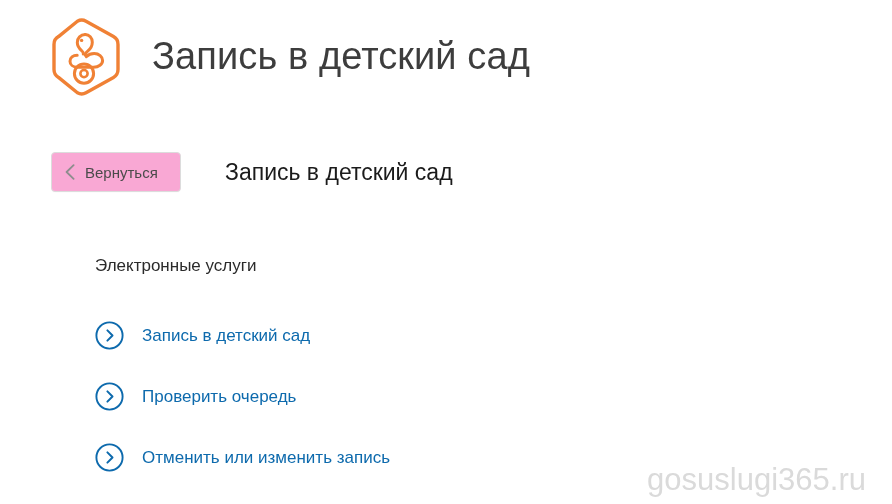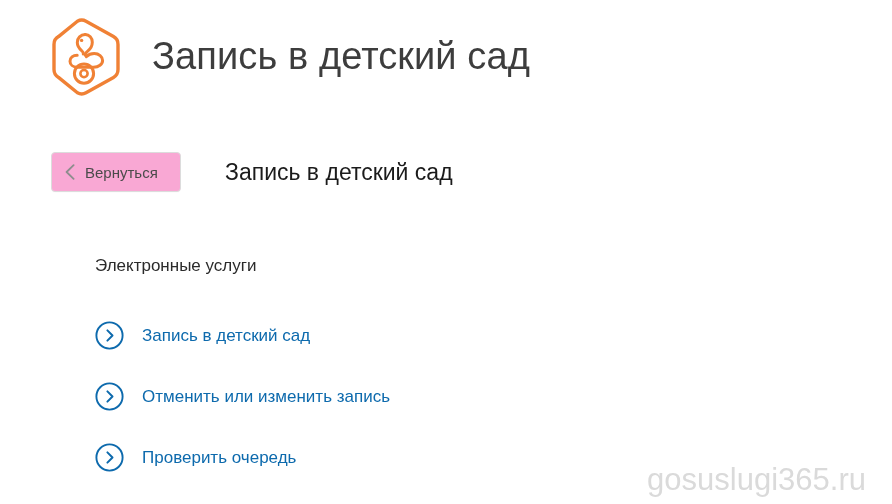--- a/index.html
+++ b/index.html
@@ -178,25 +178,25 @@
         <circle cx="14.5" cy="14.5" r="13.1" stroke="#0d6aad" stroke-width="1.9"></circle>
         <path d="M12.4 9.4 L17.5 14.5 L12.4 19.6" stroke="#0d6aad" stroke-width="2" stroke-linecap="round" stroke-linejoin="round"></path>
       </svg>
       <a class="service-link" href="#">Запись в детский сад</a>
     </li>
     <li class="service-item">
       <svg class="arrow-circle-icon" viewBox="0 0 29 29" fill="none" xmlns="http://www.w3.org/2000/svg" aria-hidden="true">
         <circle cx="14.5" cy="14.5" r="13.1" stroke="#0d6aad" stroke-width="1.9"></circle>
         <path d="M12.4 9.4 L17.5 14.5 L12.4 19.6" stroke="#0d6aad" stroke-width="2" stroke-linecap="round" stroke-linejoin="round"></path>
       </svg>
-      <a class="service-link" href="#">Отменить или изменить запись</a>
+      <a class="service-link" href="#">Проверить очередь</a>
     </li>
     <li class="service-item">
       <svg class="arrow-circle-icon" viewBox="0 0 29 29" fill="none" xmlns="http://www.w3.org/2000/svg" aria-hidden="true">
         <circle cx="14.5" cy="14.5" r="13.1" stroke="#0d6aad" stroke-width="1.9"></circle>
         <path d="M12.4 9.4 L17.5 14.5 L12.4 19.6" stroke="#0d6aad" stroke-width="2" stroke-linecap="round" stroke-linejoin="round"></path>
       </svg>
-      <a class="service-link" href="#">Проверить очередь</a>
+      <a class="service-link" href="#">Отменить или изменить запись</a>
     </li>
   </ul>
 </div>
 
 <div class="watermark">gosuslugi365.ru</div>
 
 </body></html>

